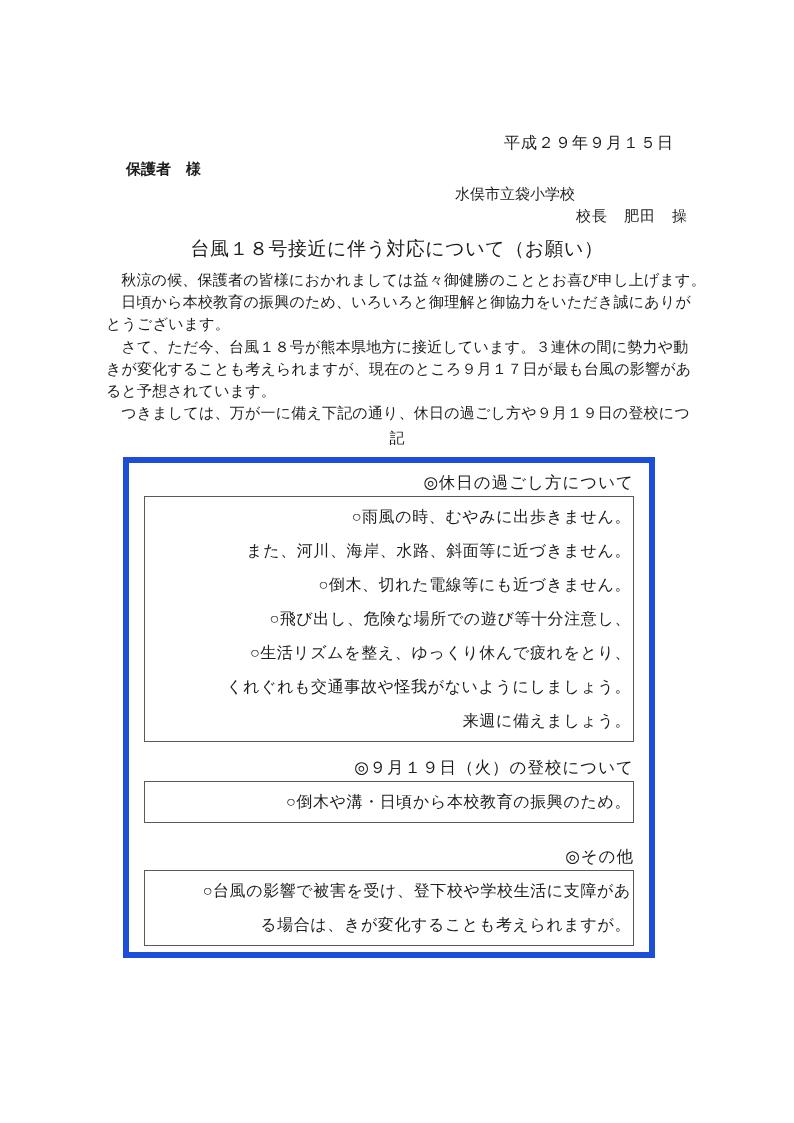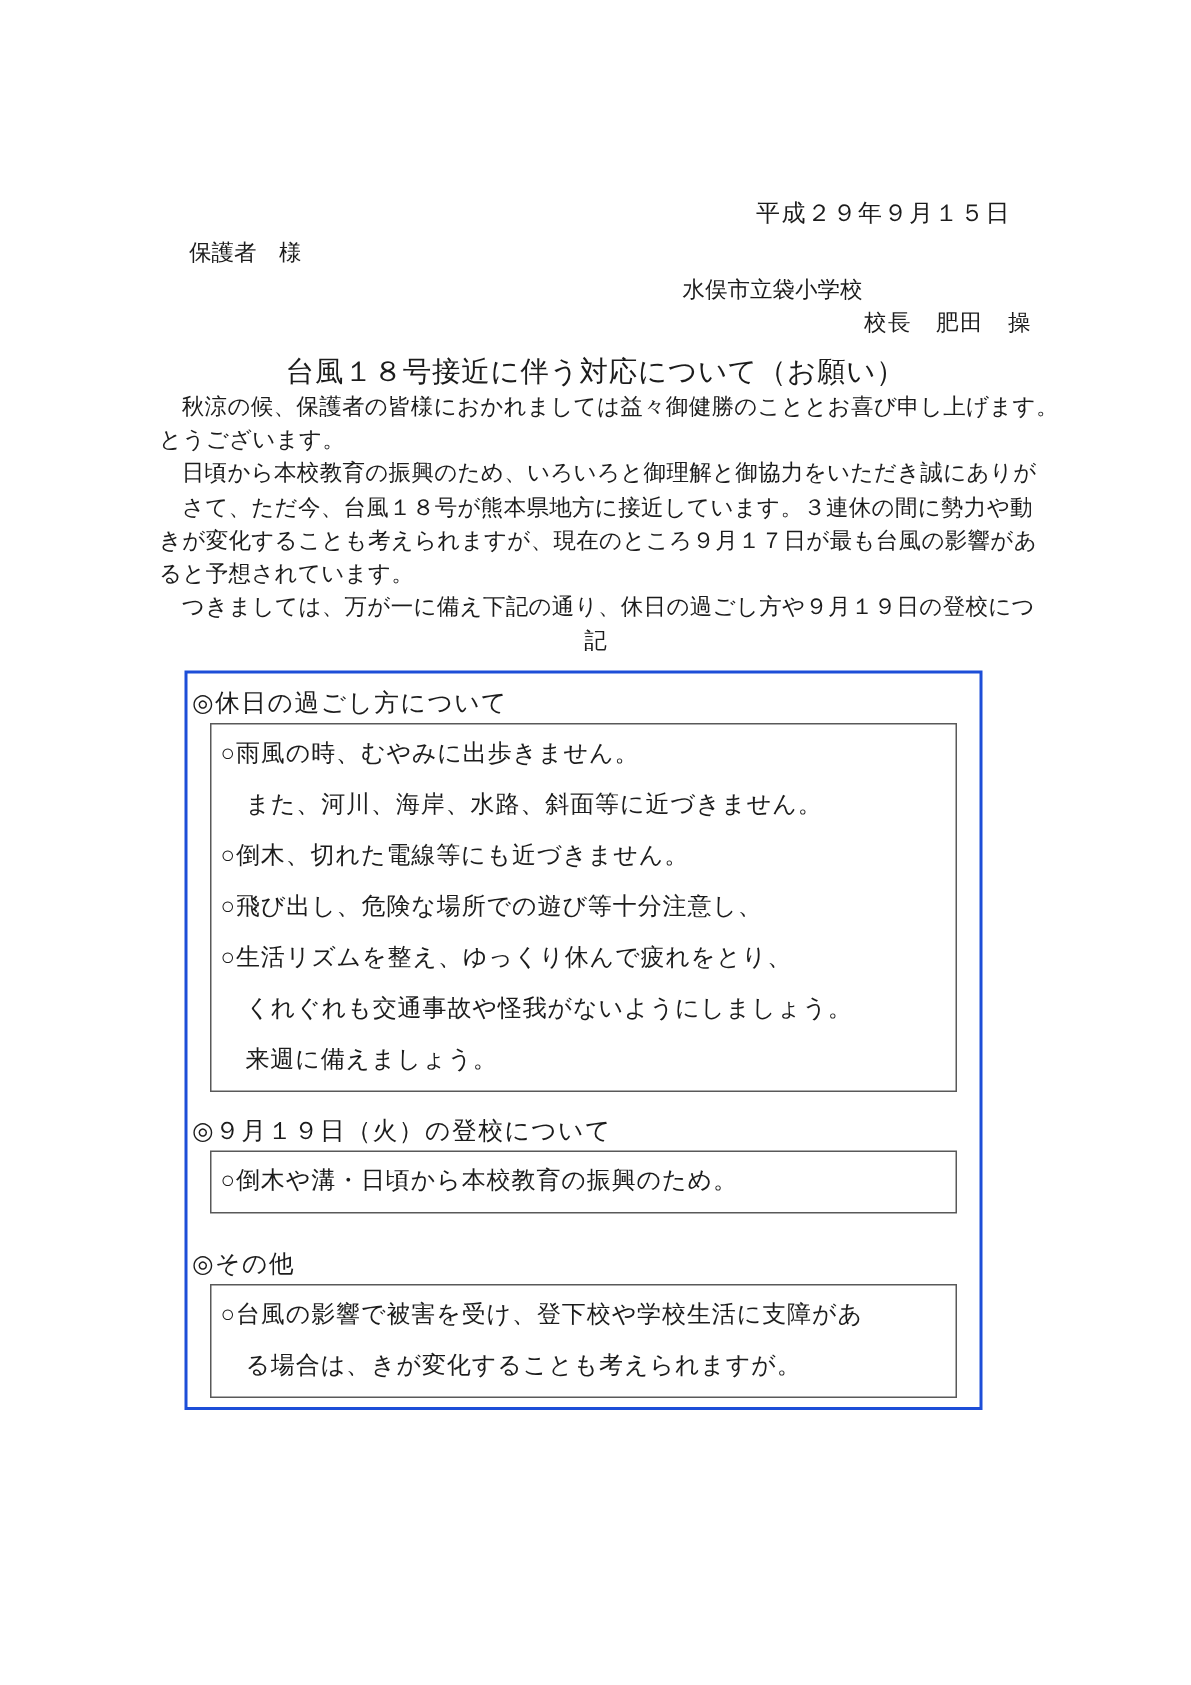--- a/index.html
+++ b/index.html
@@ -19,51 +19,54 @@
     text-align: right;
     padding-right: 14px;
     font-size: 16px;
     letter-spacing: 1px;
     line-height: 19px;
   }
   .recipient {
     font-size: 15px;
     margin: 7px 0 0 20px;
     line-height: 20px;
+    font-weight: bold;
   }
   .sender { margin-top: 4px; font-size: 15px; line-height: 22px; }
   .school    { margin-left: 349px; }
   .principal { margin-left: 364px; letter-spacing: 1px; text-align: right; }
   .title {
     font-size: 19px;
     font-weight: normal;
     text-align: center;
     margin: 10px 0 0 0;
     letter-spacing: 0.5px;
     line-height: 24px;
   }
   .body-text {
-    margin-top: 0;
+    margin-top: 10px;
     font-size: 15px;
     line-height: 22.2px;
     letter-spacing: 0.2px;
     white-space: nowrap;
+    font-family: Liberation Mono, monospace;
   }
   .record {
     text-align: center;
     font-size: 15px;
     line-height: 23px;
     margin-top: 1px;
   }
   .outer-box {
     margin: 7px 0 0 17px;
     width: 532px;
     box-sizing: border-box;
-    border: 2px solid #1d4ed8;
+    border: 6px solid #1d4ed8;
     padding: 6px 15px 6px 3px;
+    text-align: right;
   }
   .section-heading {
     font-size: 16.5px;
     line-height: 27px;
     margin: 0;
     letter-spacing: 1px;
   }
   .inner-box {
     border: 1px solid #595959;
     margin-left: 12px;
@@ -87,22 +90,22 @@
 
   <div class="sender">
     <div class="school">水俣市立袋小学校</div>
     <div class="principal">校長　肥田　操</div>
   </div>
 
   <h1 class="title">台風１８号接近に伴う対応について（お願い）</h1>
 
   <div class="body-text">
     <div class="body-line">　秋涼の候、保護者の皆様におかれましては益々御健勝のこととお喜び申し上げます。</div>
+    <div class="body-line">　日頃から本校教育の振興のため、いろいろと御理解と御協力をいただき誠にありが</div>
     <div class="body-line">とうございます。</div>
-    <div class="body-line">　日頃から本校教育の振興のため、いろいろと御理解と御協力をいただき誠にありが</div>
     <div class="body-line">　さて、ただ今、台風１８号が熊本県地方に接近しています。３連休の間に勢力や動</div>
     <div class="body-line">きが変化することも考えられますが、現在のところ９月１７日が最も台風の影響があ</div>
     <div class="body-line">ると予想されています。</div>
     <div class="body-line">　つきましては、万が一に備え下記の通り、休日の過ごし方や９月１９日の登校につ</div>
   </div>
 
   <div class="record">記</div>
 
   <div class="outer-box">
 

